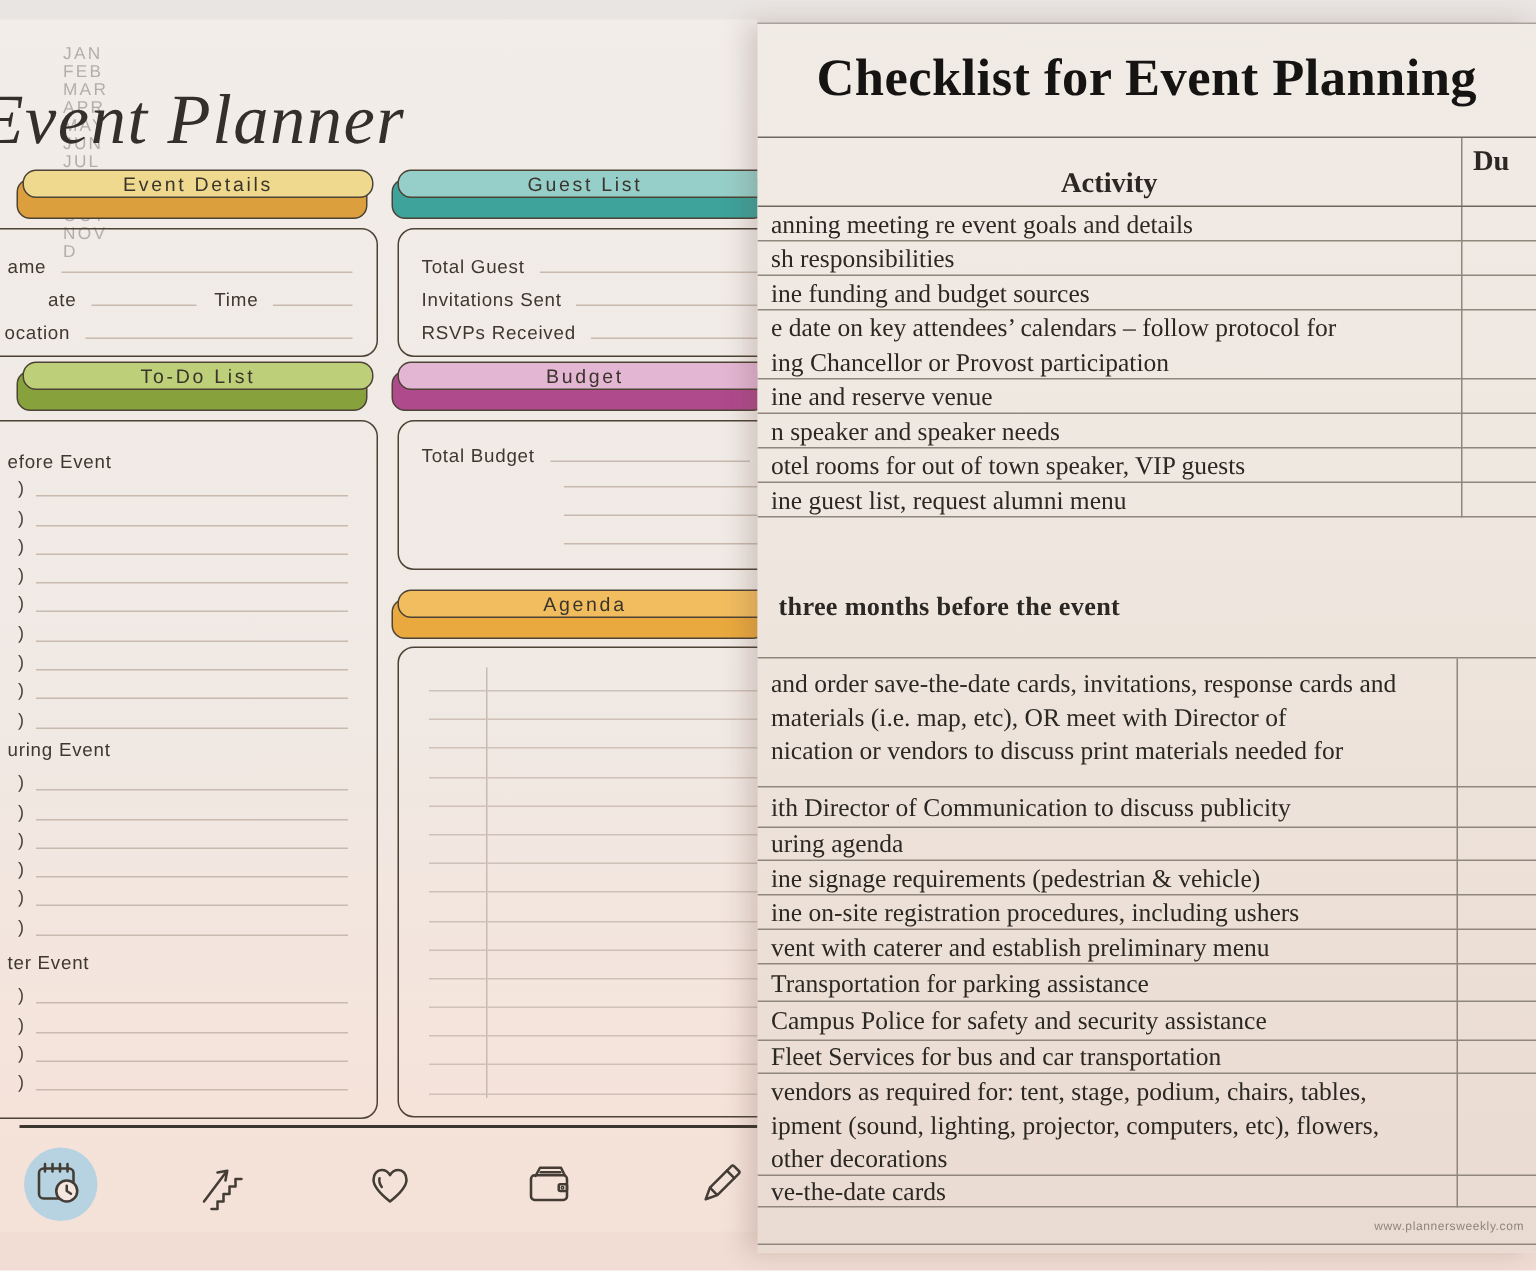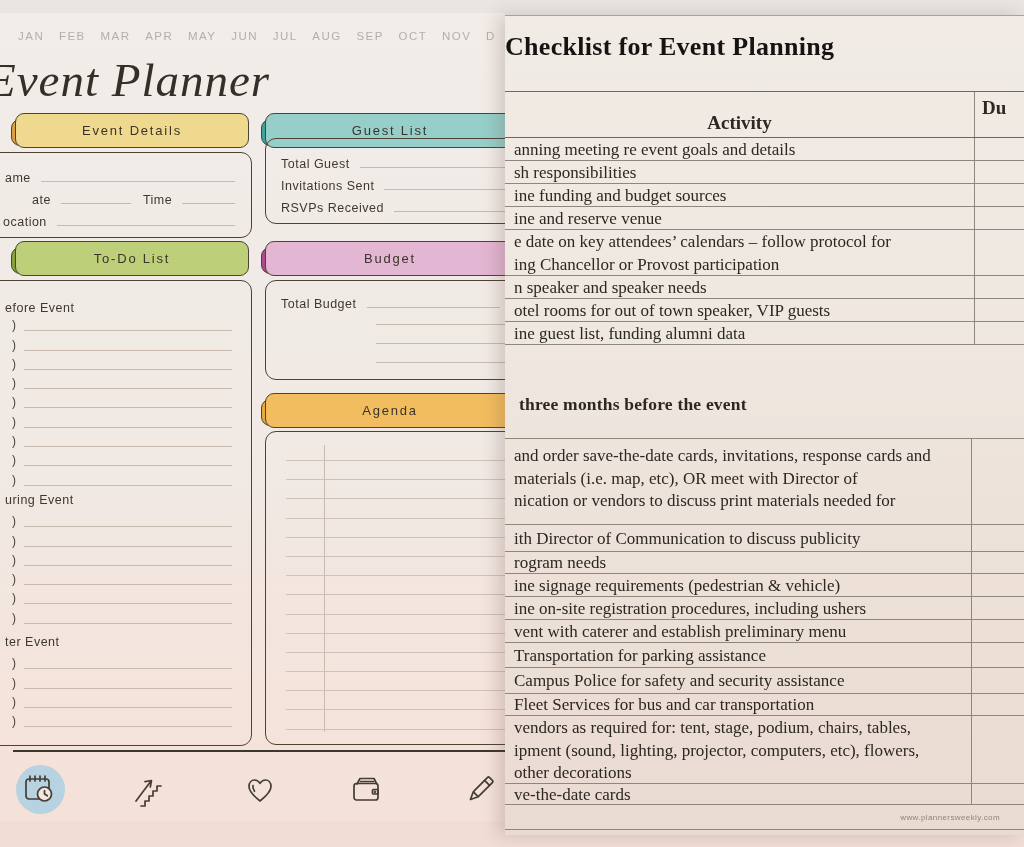--- a/index.html
+++ b/index.html
@@ -8,29 +8,29 @@
     position:relative;
     background:linear-gradient(180deg,#e9e5e2 0%,#ece4df 40%,#f2dfd7 75%,#f1ddd4 100%);
     font-family:"Liberation Sans",sans-serif;
   }
 
   
   #left-page {
     position:absolute; left:0; top:13px; width:505px; height:808px; overflow:hidden;
     background:linear-gradient(180deg,#f2ede9 0%,#f0e9e4 55%,#f5e3da 90%,#f4e2d9 100%);
   }
-  .months { position:absolute; top:17px; left:18px; width:478px; display:flex;
-    justify-content:space-between; font-size:11.5px; letter-spacing:1.5px; color:#b3aeab; }
+  .months { position:absolute; top:17px; left:42px; width:478px; display:flex;
+    font-size:11.5px; letter-spacing:1.5px; color:#b3aeab;flex-direction:column; }
   .planner-title { position:absolute; left:-13px; top:40px; font-family:"Liberation Serif",serif;
     font-style:italic; font-size:47px; color:#33302a; letter-spacing:1px; white-space:nowrap; }
 
   .tabwrap { position:absolute; height:34px; }
   .tab-shadow { position:absolute; left:-4px; top:6px; width:100%; height:27px;
     border:1.5px solid #4c4335; border-radius:9px; }
-  .tab-face { position:absolute; left:0; top:0; width:100%; height:35px;
+  .tab-face { position:absolute; left:0; top:0; width:100%; height:19px;
     border:1.5px solid #4c4335; border-radius:9px; display:flex; align-items:center;
     justify-content:center; font-size:13px; letter-spacing:1.8px; color:#3a342b; }
   .yellow .tab-face{background:#eed98e}.yellow .tab-shadow{background:#db9f3e}
   .teal   .tab-face{background:#96cfc9}.teal   .tab-shadow{background:#3da39b}
   .green  .tab-face{background:#bdcf78}.green  .tab-shadow{background:#87a23c}
   .pink   .tab-face{background:#e3b6d3}.pink   .tab-shadow{background:#af4a8d}
   .orange .tab-face{background:#f2bd5f}.orange .tab-shadow{background:#e9a93e}
 
   .pbox { position:absolute; border:1.5px solid #4c4335; border-radius:11px; }
 
@@ -60,43 +60,43 @@
     stroke-linecap:round; stroke-linejoin:round; }
 
   
   #right-page {
     position:absolute; left:505px; top:15px; width:519px; height:820px; overflow:hidden;
     background:linear-gradient(180deg,#f1ebe5 0%,#efe8e1 35%,#ecdfd6 75%,#eadbd2 100%);
     border-top:1px solid #a9a19b;
     box-shadow:-7px 0 16px rgba(100,70,60,0.22);
     font-family:"Liberation Serif",serif; color:#2b2722;
   }
-  .check-title { position:absolute; top:16px; left:0; width:100%; text-align:left;
-    font-size:26px; font-weight:bold; color:#151413; letter-spacing:0.3px; }
+  .check-title { position:absolute; top:16px; left:0; width:100%; text-align:center;
+    font-size:35px; font-weight:bold; color:#151413; letter-spacing:0.3px; }
 
   .ctable { position:absolute; left:0; width:519px; }
   .t1 { top:75px; border-top:1.6px solid #6f685f; }
   .t2 { top:422px; border-top:1.05px solid #8f867c; }
   .t1-header { position:relative; height:46px; border-bottom:1.6px solid #6f685f; }
   .activity-h { position:absolute; left:0; bottom:3px; width:469px; text-align:center;
     font-weight:bold; font-size:19px; }
   .due-h { position:absolute; left:477px; top:5px; font-weight:bold; font-size:19px; }
   .colline { position:absolute; top:0; bottom:0; width:1.1px; background:#8f867c; }
   .t1 .colline { left:469px; } .t2 .colline { left:466px; }
 
   .trow { position:relative; border-bottom:1.05px solid #8f867c; font-size:17px;
     line-height:23px; padding-left:9px; color:#2b2722; }
   .r23{height:23px} .r22{height:22px;line-height:22px} .r27{height:27px;line-height:27px}
   .r25{height:25px;line-height:25px} .r26{height:26px;line-height:26px} .r21{height:21px;line-height:21px}
   .rdbl{height:46px;line-height:22.5px;padding-top:1px}
   .rbig1{height:86px;line-height:22.5px;padding-top:6px}
   .rbig2{height:68px;line-height:22.5px;padding-top:1px}
 
   .sec-h { position:absolute; left:14px; top:378px; font-weight:bold; font-size:17.5px; letter-spacing:0.2px; }
-  .watermark { position:absolute; right:24px; top:797px; font-size:8px; color:#8d847c;
+  .watermark { position:absolute; right:8px; top:797px; font-size:8px; color:#8d847c;
     letter-spacing:0.4px; font-family:"Liberation Sans",sans-serif; }
   .bottom-line { position:absolute; left:0; top:813px; width:100%; height:1.1px; background:#8f867c; }
 </style>
 </head>
 <body>
 
 <div id="left-page">
 
   <div class="months">
     <span>JAN</span>
@@ -134,21 +134,21 @@
       <div class="fline fixed"></div>
       <span class="lbl2">Time</span>
       <div class="fline"></div>
     </div>
     <div class="frow" style="left:24px;right:16px;top:56px;height:20px;">
       <span>ocation</span>
       <div class="fline"></div>
     </div>
   </div>
 
-  <div class="pbox" style="left:265px;top:125px;width:260px;height:86px;">
+  <div class="pbox" style="left:265px;top:139px;width:260px;height:86px;">
     <div class="frow" style="left:15px;right:8px;top:12px;height:20px;">
       <span>Total Guest</span>
       <div class="fline"></div>
     </div>
     <div class="frow" style="left:15px;right:8px;top:34px;height:20px;">
       <span>Invitations Sent</span>
       <div class="fline"></div>
     </div>
     <div class="frow" style="left:15px;right:8px;top:56px;height:20px;">
       <span>RSVPs Received</span>
@@ -337,41 +337,41 @@
 
   <div class="ctable t1">
     <div class="colline"></div>
     <div class="t1-header">
       <div class="activity-h">Activity</div>
       <div class="due-h">Du</div>
     </div>
     <div class="trow r23"><span>anning meeting re event goals and details</span></div>
     <div class="trow r23"><span>sh responsibilities</span></div>
     <div class="trow r23"><span>ine funding and budget sources</span></div>
-    <div class="trow r23"><span>ine and reserve venue</span></div>
     <div class="trow rdbl">
       <div>e date on key attendees’ calendars – follow protocol for</div>
       <div>ing Chancellor or Provost participation</div>
     </div>
+    <div class="trow r23"><span>ine and reserve venue</span></div>
     <div class="trow r23"><span>n speaker and speaker needs</span></div>
     <div class="trow r23"><span>otel rooms for out of town speaker, VIP guests</span></div>
-    <div class="trow r23"><span>ine guest list, funding alumni data</span></div>
+    <div class="trow r23"><span>ine guest list, request alumni menu</span></div>
   </div>
 
   <div class="sec-h">three months before the event</div>
 
   <div class="ctable t2">
     <div class="colline"></div>
     <div class="trow rbig1">
       <div>and order save-the-date cards, invitations, response cards and</div>
       <div>materials (i.e. map, etc), OR meet with Director of</div>
       <div>nication or vendors to discuss print materials needed for</div>
     </div>
     <div class="trow r27"><span>ith Director of Communication to discuss publicity</span></div>
-    <div class="trow r22"><span>rogram needs</span></div>
+    <div class="trow r22"><span>uring agenda</span></div>
     <div class="trow r23"><span>ine signage requirements (pedestrian &amp; vehicle)</span></div>
     <div class="trow r23"><span>ine on-site registration procedures, including ushers</span></div>
     <div class="trow r23"><span>vent with caterer and establish preliminary menu</span></div>
     <div class="trow r25"><span>Transportation for parking assistance</span></div>
     <div class="trow r26"><span>Campus Police for safety and security assistance</span></div>
     <div class="trow r22"><span>Fleet Services for bus and car transportation</span></div>
     <div class="trow rbig2">
       <div>vendors as required for:  tent, stage, podium, chairs, tables,</div>
       <div>ipment (sound, lighting, projector, computers, etc), flowers,</div>
       <div>other decorations</div>

